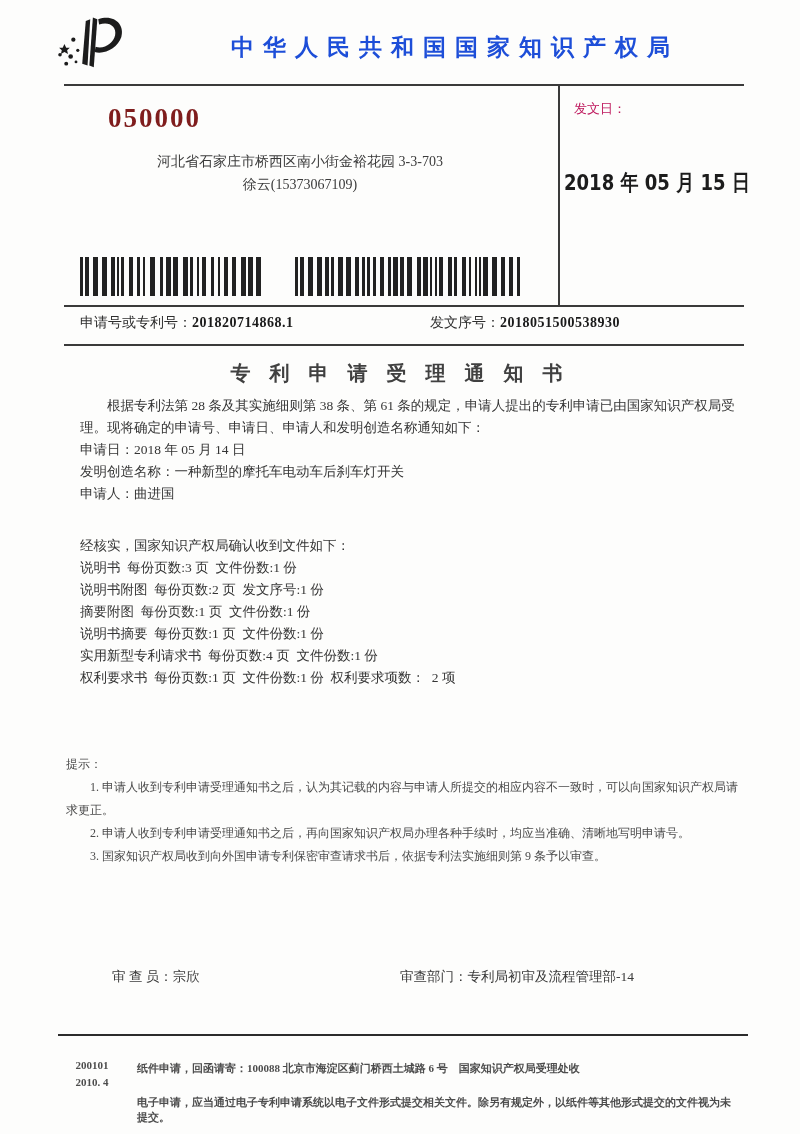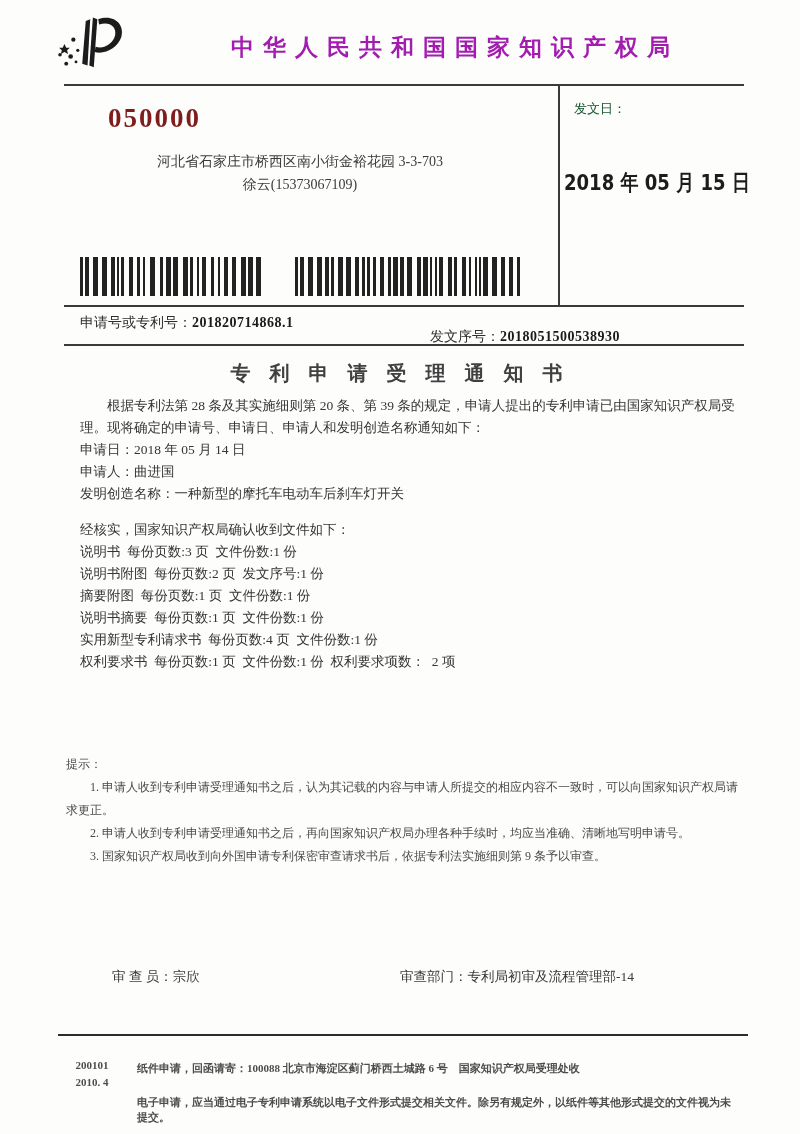--- a/index.html
+++ b/index.html
@@ -6,61 +6,61 @@
   html,body { width:800px; height:1134px; }
   body { background:#e9e9e9; font-family:"Liberation Serif", serif; }
   .page {
     position:relative; width:800px; height:1134px;
     background:#fdfdfc; color:#2e2e2e; overflow:hidden;
   }
   
   .logo { position:absolute; left:52px; top:10px; width:80px; height:70px; }
   .agency-title {
     position:absolute; left:150px; right:40px; top:32px;
-    font-size:23px; font-weight:bold; color:#a21caf;
+    font-size:23px; font-weight:bold; color:#1d4ed8;
     letter-spacing:9px; text-align:center; white-space:nowrap;
   }
   .hrule { position:absolute; background:#3a3a3a; }
   .rule-header { left:64px; right:56px; top:84px; height:2px; }
   .rule-mid    { left:64px; right:56px; top:305px; height:2px; }
   .rule-refs   { left:64px; right:56px; top:344px; height:2px; }
   .rule-footer { left:58px; right:52px; top:1034px; height:2px; background:#2c2c2c; }
   .vdivider { position:absolute; left:558px; top:85px; width:2px; height:220px; background:#3a3a3a; }
 
   
   .postal-code { position:absolute; left:108px; top:103px; font-size:27px; font-weight:bold; letter-spacing:2px; color:#7f1d1d; }
   .addr-block { position:absolute; left:95px; top:150px; width:410px; text-align:center; color:#3b3b3b; }
   .addr-line { font-size:14px; line-height:23px; }
-  .date-label { position:absolute; left:574px; top:100px; font-size:13px; color:#14532d; }
+  .date-label { position:absolute; left:574px; top:100px; font-size:13px; color:#be185d; }
   .date-value {
     position:absolute; left:564px; top:168px; font-size:22px; font-weight:bold; color:#1c1c1c;
     font-family:"DejaVu Sans", sans-serif; transform:scaleX(.82); transform-origin:left center; white-space:nowrap;
   }
 
   
   .barcode { position:absolute; top:257px; height:39px; display:flex; align-items:stretch; overflow:hidden; }
   .barcode-left  { left:80px;  width:183px; }
   .barcode-right { left:295px; width:227px; }
   .barcode i { display:block; height:100%; background:#222; flex:none; }
 
   
   .refs-row { position:absolute; left:80px; right:56px; top:314px; font-size:14px; color:#2e2e2e; }
   .refs-row .num { font-weight:bold; color:#1b1b1b; letter-spacing:.5px; }
   .ref-app { position:absolute; left:0; top:0; }
-  .ref-serial { position:absolute; left:350px; top:14px; }
+  .ref-serial { position:absolute; left:350px; top:0; }
 
   
   .notice-title {
     position:absolute; left:0; right:0; top:360px; text-align:center;
     font-size:20px; font-weight:bold; letter-spacing:7px; color:#404040;
   }
   .notice-body { position:absolute; left:80px; top:395px; width:668px; font-size:13.5px; line-height:22px; color:#353535; }
   .intro { text-indent:2em; }
   .field-line { white-space:pre-wrap; }
-  .doc-list { margin-top:14px; }
+  .doc-list { margin-top:30px; }
   
   .tips { position:absolute; left:66px; top:753px; width:680px; font-size:12px; line-height:23px; color:#4a4a4a; }
   .tips .tip { text-indent:2em; }
   
   .sig-row { position:absolute; left:0; top:968px; width:100%; font-size:13.5px; color:#3a3a3a; }
   .sig-examiner { position:absolute; left:112px; top:0; }
   .sig-dept { position:absolute; left:400px; top:0; }
 
   
   .footer { position:absolute; left:62px; top:1042px; width:690px; font-size:11px; line-height:15px; font-weight:bold; color:#4d4d4d; }
@@ -180,24 +180,24 @@
     </span>
     <span class="ref-serial">
       <span>发文序号：</span><span class="num">2018051500538930</span>
     </span>
   </div>
   <div class="hrule rule-refs"></div>
 
   <div class="notice-title">专 利 申 请 受 理 通 知 书</div>
 
   <div class="notice-body">
-    <p class="intro">根据专利法第 28 条及其实施细则第 20 条、第 39 条的规定，申请人提出的专利申请已由国家知识产权局受理。现将确定的申请号、申请日、申请人和发明创造名称通知如下：</p>
+    <p class="intro">根据专利法第 28 条及其实施细则第 38 条、第 61 条的规定，申请人提出的专利申请已由国家知识产权局受理。现将确定的申请号、申请日、申请人和发明创造名称通知如下：</p>
     <div class="field-line">申请日：2018 年 05 月 14 日</div>
+    <div class="field-line">发明创造名称：一种新型的摩托车电动车后刹车灯开关</div>
     <div class="field-line">申请人：曲进国</div>
-    <div class="field-line">发明创造名称：一种新型的摩托车电动车后刹车灯开关</div>
     <div class="doc-list">
       <div class="field-line">经核实，国家知识产权局确认收到文件如下：</div>
       <div class="field-line">说明书  每份页数:3 页  文件份数:1 份</div>
       <div class="field-line">说明书附图  每份页数:2 页  发文序号:1 份</div>
       <div class="field-line">摘要附图  每份页数:1 页  文件份数:1 份</div>
       <div class="field-line">说明书摘要  每份页数:1 页  文件份数:1 份</div>
       <div class="field-line">实用新型专利请求书  每份页数:4 页  文件份数:1 份</div>
       <div class="field-line">权利要求书  每份页数:1 页  文件份数:1 份  权利要求项数：  2 项</div>
     </div>
   </div>

